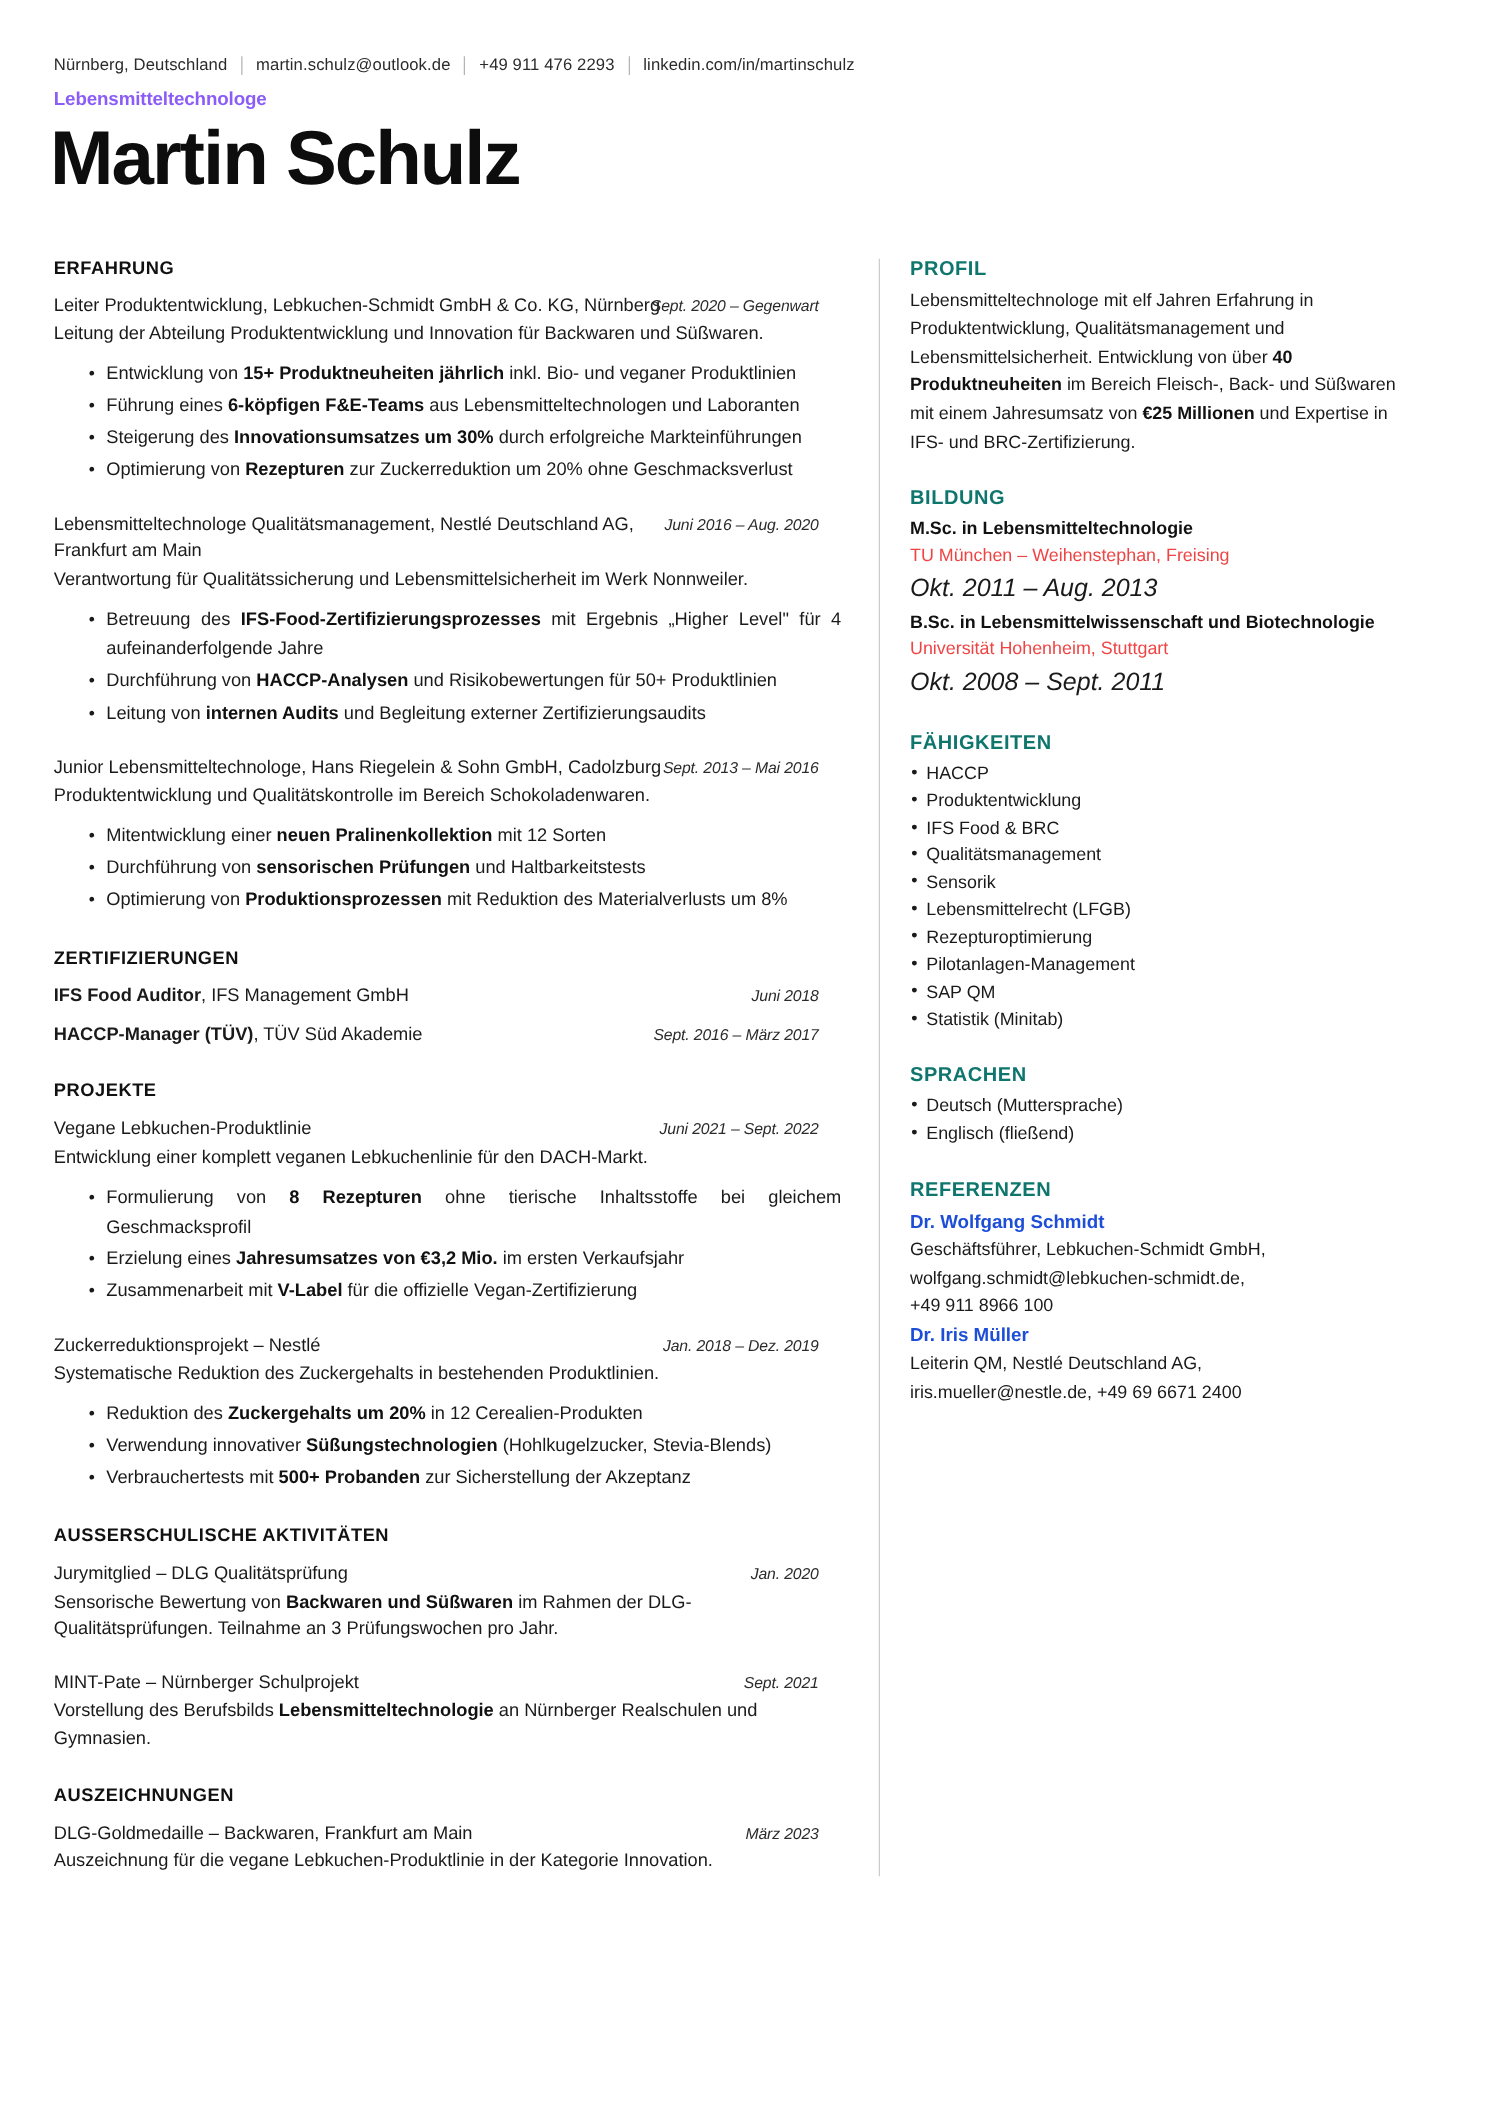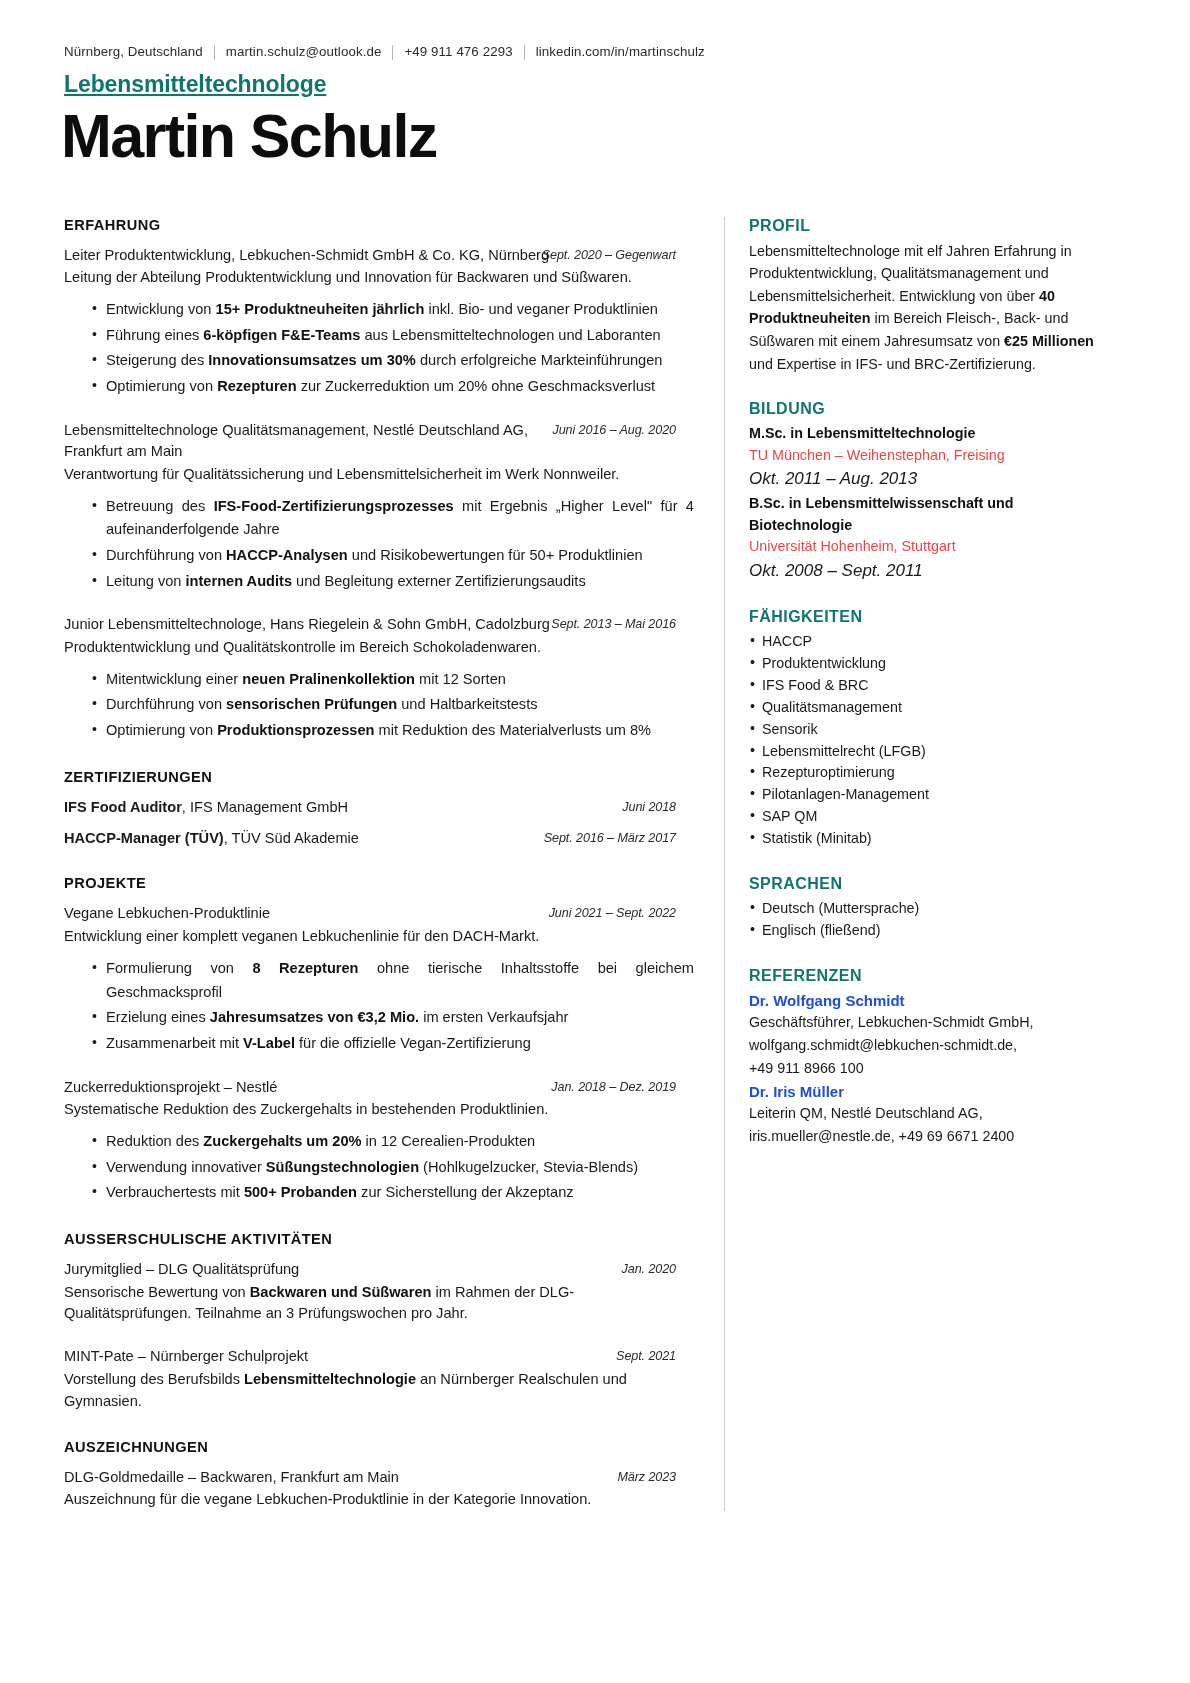--- a/index.html
+++ b/index.html
@@ -12,21 +12,21 @@
     font-family: "Liberation Sans", sans-serif;
     color: #1a1a1a;
     width: 1190px;
     height: 1683px;
     position: relative;
     -webkit-font-smoothing: antialiased;
   }
   .page {
     width: 1160px;
     min-height: 1683px;
-    padding: 44px 40px 20px 64px;
+    padding: 44px 40px 20px 43px;
     position: relative;
   }
 
   
   .contact-line {
     font-size: 13.3px;
     color: #2b2b2b;
     letter-spacing: 0.1px;
     margin-bottom: 11px;
     line-height: 1.2;
@@ -38,26 +38,25 @@
   .contact-sep {
     display: inline-block;
     width: 1px;
     height: 15px;
     background: #b4b4b4;
     margin: 0 11px;
     position: relative;
     top: 1px;
   }
   .job-title {
-    font-size: 23px;
+    font-size: 15px;
     font-weight: bold;
     letter-spacing: -0.1px;
-    color: #0f766e;
+    color: #8b5cf6;
     margin-bottom: 6px;
-    text-decoration: underline;
   }
   .full-name {
     font-size: 61px;
     font-weight: bold;
     letter-spacing: -1.6px;
     line-height: 1.06;
     color: #0d0d0d;
     margin: 0 0 0 -3px;
   }
 
@@ -182,21 +181,21 @@
     font-weight: bold;
     line-height: 1.5;
     color: #111;
   }
   .edu-school {
     font-size: 14.3px;
     line-height: 1.5;
     color: #ef4444;
   }
   .edu-dates {
-    font-size: 17px;
+    font-size: 20px;
     font-style: italic;
     line-height: 1.5;
     color: #1a1a1a;
     margin-bottom: 2px;
   }
   ul.rlist {
     margin: 0;
     padding: 0;
     list-style: none;
   }

